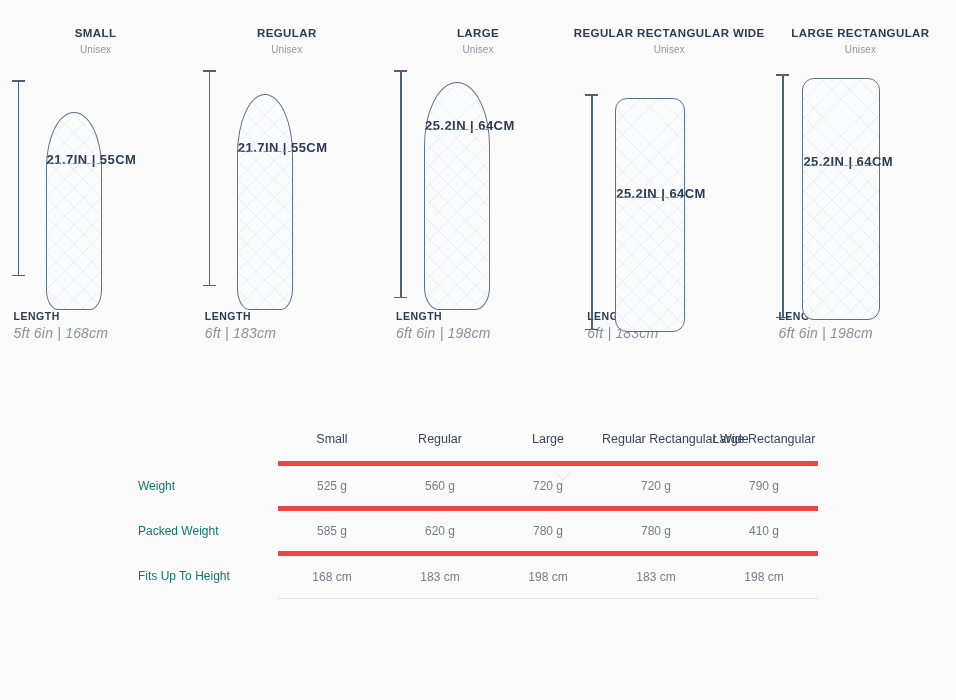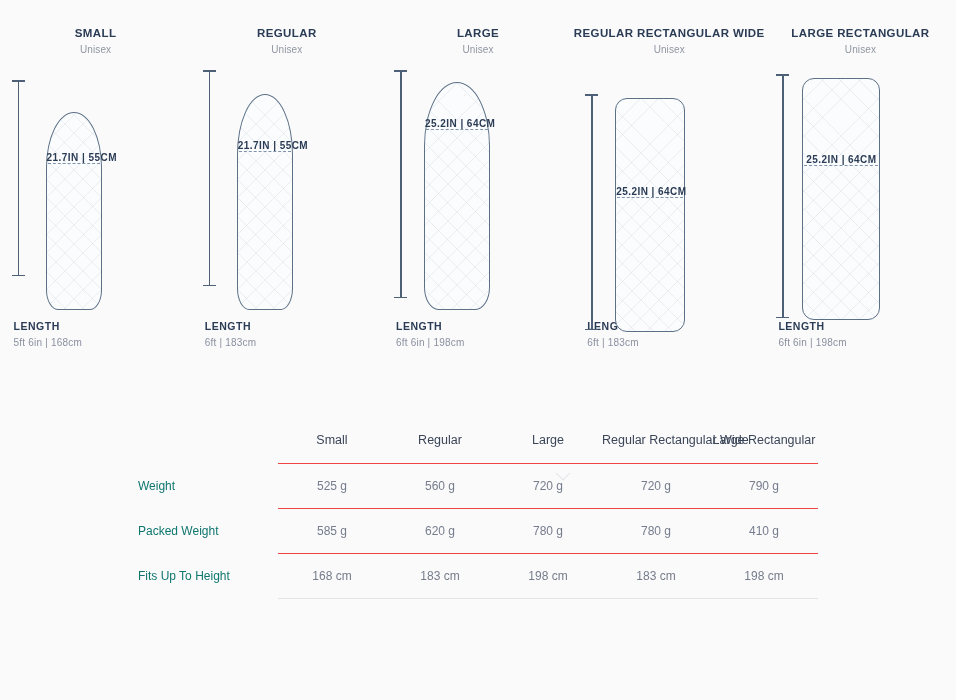--- a/index.html
+++ b/index.html
@@ -97,51 +97,52 @@
   }
   .bag.rect {
     border-radius: 12px;
   }
 
   
   .width-label {
     position: absolute;
     width: 100%;
     text-align: center;
-    font-size: 10px;
+    font-size: 13px;
     font-weight: bold;
     letter-spacing: 0.45px;
     color: #2a3b55;
     white-space: nowrap;
   }
   .width-dash {
     position: absolute;
     left: 1px; right: 1px;
     border-top: 1.2px dashed #7f93aa;
   }
 
   
   .length-block {
     width: 180px;
-    margin-top: 10px;
+    margin-top: 0;
     padding-left: 8px;
   }
   .length-title {
     font-size: 10.5px;
     font-weight: bold;
     letter-spacing: 0.5px;
     color: #2a3b55;
     line-height: 13px;
   }
   .length-value {
-    font-size: 10px;
+    font-size: 14px;
     color: #8a90a0;
     margin-top: 4px;
     letter-spacing: 0.2px;
     line-height: 12px;
+    font-style: italic;
   }
 
   
   .table-wrap {
     position: absolute;
     left: 0; top: 418px;
     width: 956px;
   }
   table.spec {
     border-collapse: collapse;
@@ -172,21 +173,21 @@
     white-space: nowrap;
   }
   .cell {
     text-align: center;
     font-size: 12px;
     color: #757c8c;
     white-space: nowrap;
   }
   
   tbody tr td.cell, tbody tr td.spacer {
-    border-top: 1px solid #ef4444;
+    border-top: 5px solid #ef4444;
   }
   tbody tr:last-child td.cell, tbody tr:last-child td.spacer {
     border-bottom: 1px solid #e2e4e8;
   }
 
   
   .notch {
     position: absolute;
     left: 556px;
     top: 55px;

